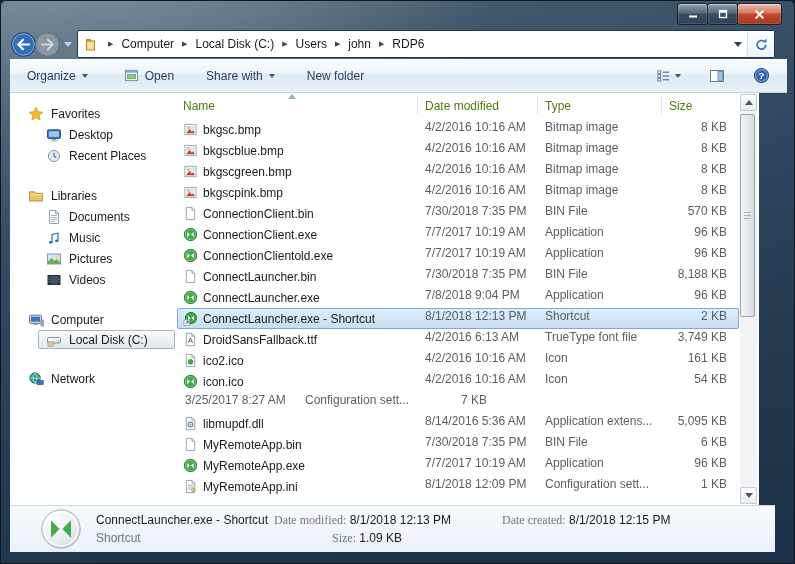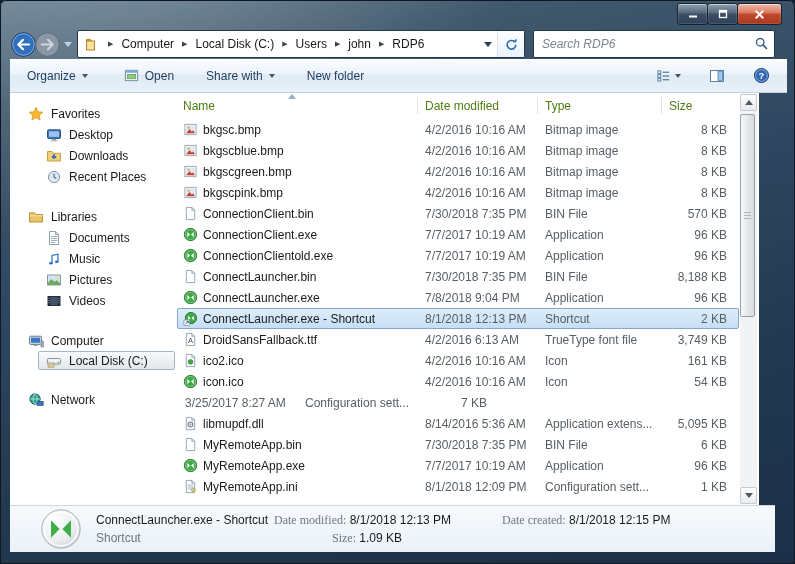--- a/index.html
+++ b/index.html
@@ -55,21 +55,21 @@
         height:19px;box-sizing:border-box;margin-right:1px;}
   
   .filelist{position:relative;flex:1;}
   .lheader{height:26px;display:flex;position:relative;}
   .hcell{box-sizing:border-box;padding:6px 0 0 7px;color:#4d7c0f;position:relative;cursor:default;}
   .hcell::after{content:"";position:absolute;right:0;top:4px;height:17px;width:1px;background:#dde5ec;}
   .hcell.name{width:242px;}.hcell.date{width:120px;}.hcell.type{width:124px;}.hcell.size{width:81px;}
   .sortmark{position:absolute;left:112px;top:1px;width:0;height:0;
             border-left:4px solid transparent;border-right:4px solid transparent;border-bottom:5px solid #94b1c8;}
   .rows{margin-right:20px;}
-  .row{height:21px;display:flex;align-items:center;box-sizing:border-box;border:1px solid transparent;border-radius:2px;margin-left:1px;}
+  .row{height:21px;display:flex;box-sizing:border-box;border:1px solid transparent;border-radius:2px;margin-left:1px;}
   .row.selected{background:linear-gradient(#ddeefb,#c6def4);border-color:#84a7cb;}
   .cell{box-sizing:border-box;white-space:nowrap;overflow:hidden;}
   .cell.name{width:240px;display:flex;align-items:center;gap:5px;padding-left:4px;color:#1a1a1a;}
   .cell.date{width:120px;color:#565e66;padding-left:7px;}
   .cell.type{width:124px;color:#565e66;padding-left:7px;}
   .cell.size{width:76px;color:#565e66;text-align:right;padding-right:11px;}
   .ficon{width:16px;height:16px;flex:0 0 16px;}
   
   .vscroll{position:absolute;top:1px;right:2px;bottom:1px;width:17px;background:#f2f3f5;}
   .sarrow{position:absolute;left:0;width:17px;height:17px;box-sizing:border-box;
@@ -167,29 +167,20 @@
       <span class="refresh">
         <span class="icon">
           <svg width="15" height="15" viewBox="0 0 16 16">
               <path d="M12.6 8.4a4.6 4.6 0 1 1-1.4-3.4" fill="none" stroke="#2f6fbe" stroke-width="1.7"></path>
               <path d="M13.3 1.6v4h-4z" fill="#2f6fbe"></path>
             </svg>
         </span>
       </span>
     </div>
 
-    <div class="searchbox">
-      <input placeholder="Search RDP6" style="">
-      <span class="icon search-mag">
-        <svg width="15" height="15" viewBox="0 0 16 16">
-            <circle cx="6.6" cy="6.6" r="4" fill="none" stroke="#41668c" stroke-width="1.5"></circle>
-            <path d="M9.6 9.6l3.6 3.6" stroke="#41668c" stroke-width="1.9" stroke-linecap="round"></path>
-          </svg>
-      </span>
-    </div>
   </div>
 
   <div class="toolbar">
     <div class="tbtn">
       <span>Organize</span>
       <span class="tcaret"></span>
     </div>
     <div class="tbtn" style="margin-left:18px;">
       <span class="icon">
         <svg width="15" height="15" viewBox="0 0 16 16">
@@ -255,29 +246,20 @@
           <div class="sitem child">
             <span class="icon ">
               <svg width="16" height="16" viewBox="0 0 16 16">
                 <rect x="1.5" y="2.8" width="13" height="8.6" rx="1" fill="#3b76c4" stroke="#27567f"></rect>
                 <rect x="3" y="4.3" width="10" height="5.6" fill="#9cc4ea"></rect>
                 <rect x="6" y="11.8" width="4" height="1.5" fill="#8a97a3"></rect>
                 <rect x="4.5" y="13.3" width="7" height="1.1" fill="#aab4bd"></rect>
               </svg>
             </span>
             <span>Desktop</span>
-          </div>
-          <div class="sitem child">
-            <span class="icon ">
-              <svg width="16" height="16" viewBox="0 0 16 16">
-                <path d="M1.5 3.5h4.6L7.5 5.3h7V13h-13z" fill="#f2cd76" stroke="#c99f3c"></path>
-                <path d="M8 6v4.4M8 10.4 5.9 8.3M8 10.4l2.1-2.1" stroke="#2b6fc0" stroke-width="1.6" fill="none"></path>
-              </svg>
-            </span>
-            <span>Downloads</span>
           </div>
           <div class="sitem child">
             <span class="icon ">
               <svg width="16" height="16" viewBox="0 0 16 16">
                 <circle cx="8" cy="8" r="5.6" fill="#dfe8f0" stroke="#8a97a3"></circle>
                 <path d="M8 4.8V8l2.3 1.5" stroke="#3f6fae" stroke-width="1.2" fill="none"></path>
               </svg>
             </span>
             <span>Recent Places</span>
           </div>

